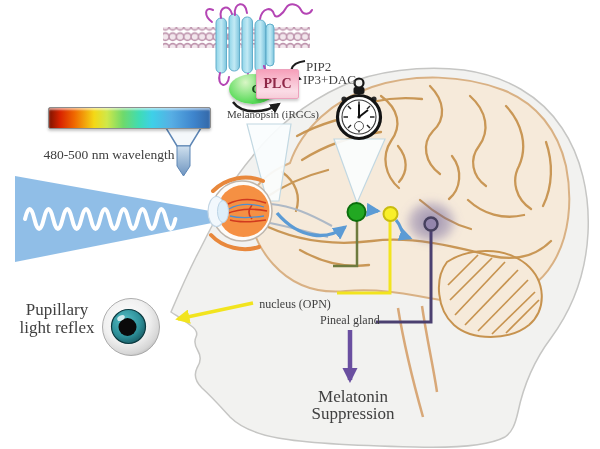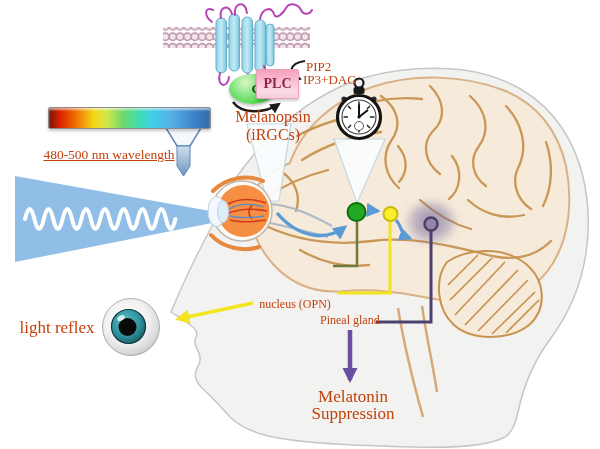--- a/index.html
+++ b/index.html
@@ -1,36 +1,36 @@
 <!DOCTYPE html>
 <html><head>
 <meta charset="utf-8">
 <style>
   html,body { margin:0; padding:0; background:#ffffff; }
   .scene { position:relative; width:600px; height:449px; background:#ffffff; overflow:hidden;
            font-family:"Liberation Serif","DejaVu Serif",serif; }
   .scene svg.art { position:absolute; left:0; top:0; z-index:2; }
-  .lbl { position:absolute; z-index:5; color:#c2410c; line-height:1.12; white-space:nowrap; }
+  .lbl { position:absolute; z-index:5; color:#404040; line-height:1.12; white-space:nowrap; }
   .ctr { text-align:center; white-space:normal; }
   .spectrum-bar { position:absolute; left:48px; top:107px; width:161px; height:20px; z-index:3;
     border:1px solid #8d8d8d; border-radius:2px;
     background:linear-gradient(to right,#7e1400 0%,#d92400 7%,#f06a00 16%,#f4d816 28%,
       #cfe84a 36%,#6fd96b 46%,#3fdcb4 56%,#3ed0e8 64%,#57aee4 76%,#3e84cc 90%,#3468a8 100%);
     box-shadow: inset 0 2px 2px rgba(255,255,255,.55), 0 2px 3px rgba(0,0,0,.22); }
   .gaq { position:absolute; left:229px; top:74px; width:47px; height:30px; z-index:4;
     border-radius:50%; background:radial-gradient(circle at 35% 28%,#d9f6c6,#5adb5a 55%,#2eb42e);
     display:flex; align-items:center; justify-content:flex-end;
     color:#17501c; font-size:13px; font-weight:bold; box-shadow:0 2px 3px rgba(0,0,0,.25); }
   .plc { position:absolute; left:256px; top:69px; width:41px; height:28px; z-index:4;
     border-radius:2px; background:linear-gradient(180deg,#f6a0ba,#fbdce6 75%,#f6cdd9);
     border:1px solid #eda2bd; display:flex; align-items:center; justify-content:center;
     color:#8e2747; font-size:14px; font-weight:bold; box-shadow:0 2px 3px rgba(0,0,0,.2); }
   .pip { font-size:13px; }
-  .mel-lbl   { left:212px; top:108px; width:122px; font-size:16px; }
-  .wave-lbl  { left:38px;  top:147px; width:142px; font-size:13.5px;text-decoration:underline; }
+  .mel-lbl   { left:212px; top:108px; width:122px; font-size:11px; }
+  .wave-lbl  { left:38px;  top:147px; width:142px; font-size:13.5px; }
   .scn-lbl   { left:248px; top:256px; width:90px; font-size:11.5px; }
   .opn-lbl   { left:250px; top:285px; width:90px; font-size:12px; }
   .pineal-lbl{ left:320px; top:314px; font-size:12px; }
   .pup-lbl   { left:10px;  top:301px; width:94px; font-size:17px; line-height:1.05; }
   .melat-lbl { left:302px; top:388px; width:102px; font-size:17px; line-height:1.0; }
 </style>
 </head>
 <body>
 
 <div class="scene">
@@ -256,21 +256,21 @@
   <div class="lbl ctr mel-lbl">Melanopsin (iRGCs)</div>
   <div class="lbl ctr wave-lbl">480-500 nm wavelength</div>
 
   <div class="lbl ctr opn-lbl">
     <br>
     <span>nucleus (OPN)</span>
   </div>
   <div class="lbl pineal-lbl">Pineal gland</div>
 
   <div class="lbl ctr pup-lbl">
-    <br>
+    <span>Pupillary</span><br>
     <span>light reflex</span>
   </div>
   <div class="lbl ctr melat-lbl">
     <span>Melatonin</span><br>
     <span>Suppression</span>
   </div>
 
 </div>
 
 </body></html>

